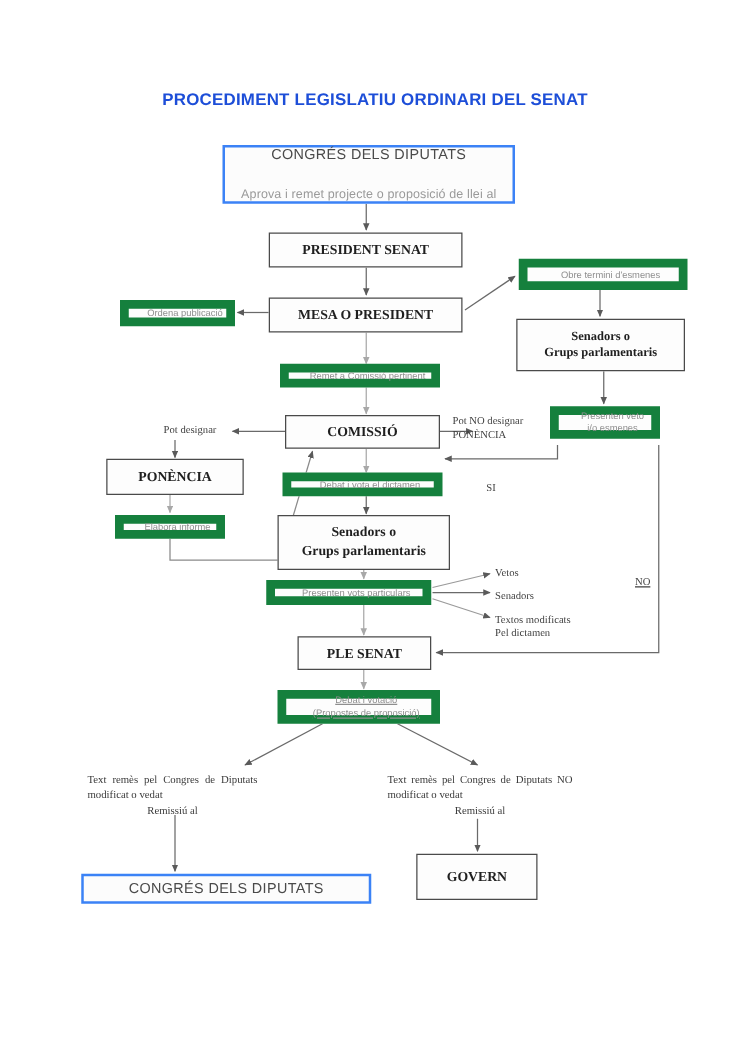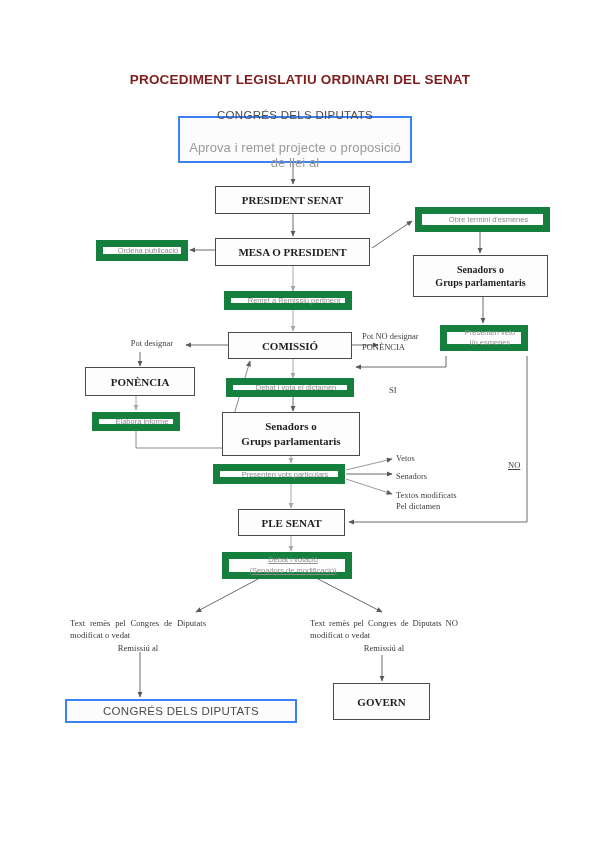--- a/index.html
+++ b/index.html
@@ -7,42 +7,42 @@
     width:600px;height:848px;background:#ffffff;
     font-family:"Liberation Serif",serif;color:#2b2b2b;
     overflow:hidden;position:relative;
   }
   #page{position:absolute;left:0;top:0;width:600px;height:848px;background:#fff;}
   #svg-layer{position:absolute;left:0;top:0;width:600px;height:848px;}
 
   .title{
     position:absolute;left:0;top:72px;width:600px;text-align:center;
     font-family:"Liberation Sans",sans-serif;font-weight:bold;font-size:13.5px;
-    letter-spacing:.2px;color:#7f1d1d;
+    letter-spacing:.2px;color:#1d4ed8;
   }
 
   .node{
     position:absolute;box-sizing:border-box;
     display:flex;flex-direction:column;align-items:center;justify-content:center;
     text-align:center;background:#fdfdfd;
   }
   
   .strong{border:1px solid #4a4a4a;font-weight:bold;color:#1f1f1f;}
   
   .faint{
     border:7px solid #15803d;color:#8e8e8e;
     font-family:"Liberation Sans",sans-serif;font-weight:normal;padding-left:12px;
   }
   .top-box{border:2px solid #3b82f6;background:#fcfcfc;}
   .top-title{
     font-family:"Liberation Sans",sans-serif;font-size:11.5px;color:#4a4a4a;
     letter-spacing:.3px;line-height:1.1;
   }
   .top-sub{
-    font-family:"Liberation Sans",sans-serif;font-size:13px;color:#9a9a9a;
+    font-family:"Liberation Sans",sans-serif;font-size:10px;color:#9a9a9a;
     margin-top:19px;letter-spacing:.1px;text-align:center;
   }
   .lbl{
     position:absolute;color:#3f3f3f;font-family:"Liberation Serif",serif;
     font-size:8.5px;line-height:1.25;
   }
   .branch-text{
     position:absolute;font-family:"Liberation Serif",serif;font-size:8.6px;
     color:#3a3a3a;line-height:1.45;text-align:justify;
   }
@@ -143,21 +143,21 @@
   <div class="node faint n-s75" style="left:415px;top:207px;width:135px;height:25px;">
     <span>Obre termini d'esmenes</span>
   </div>
 
   <div class="node strong n-s10" style="left:413px;top:255px;width:135px;height:42px;line-height:1.35;">
     <span>Senadors o</span>
     <span>Grups parlamentaris</span>
   </div>
 
   <div class="node faint n-s75" style="left:224px;top:291px;width:128px;height:19px;">
-    <span>Remet a Remissiú pertinent</span>
+    <span>Remet a Comissió pertinent</span>
   </div>
 
   <div class="node strong n-s11" style="left:228px;top:332px;width:124px;height:27px;">
     <span>COMISSIÓ</span>
   </div>
 
   <div class="node strong n-s11" style="left:85px;top:367px;width:110px;height:29px;">
     <span>PONÈNCIA</span>
   </div>
 
@@ -182,21 +182,21 @@
   <div class="node faint n-s75" style="left:213px;top:464px;width:132px;height:20px;">
     <span>Presenten vots particulars</span>
   </div>
 
   <div class="node strong n-s11" style="left:238px;top:509px;width:107px;height:27px;">
     <span>PLE SENAT</span>
   </div>
 
   <div class="node faint n-s75" style="left:222px;top:552px;width:130px;height:27px;line-height:1.35;text-decoration:underline;">
     <span>Debat i votació</span>
-    <span>(Senadors de modificació)</span>
+    <span>(Propostes de proposició)</span>
   </div>
 
   <div class="node top-box" style="left:65px;top:699px;width:232px;height:24px;">
     <span class="top-title">CONGRÉS DELS DIPUTATS</span>
   </div>
 
   <div class="node strong n-s11" style="left:333px;top:683px;width:97px;height:37px;">
     <span>GOVERN</span>
   </div>
 

